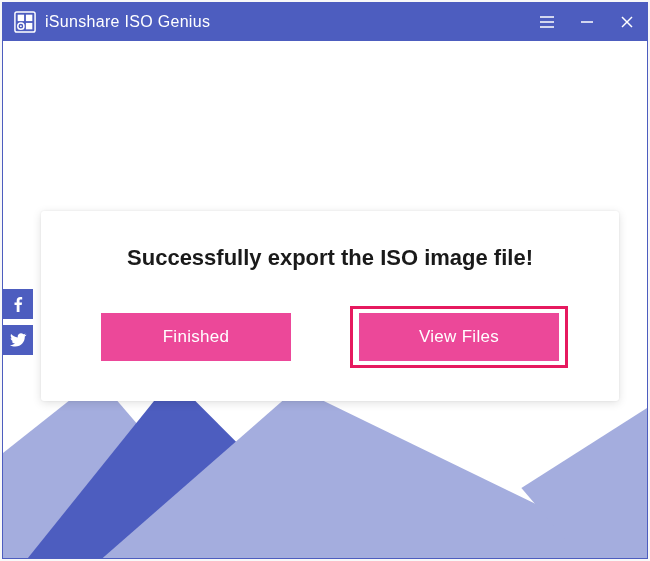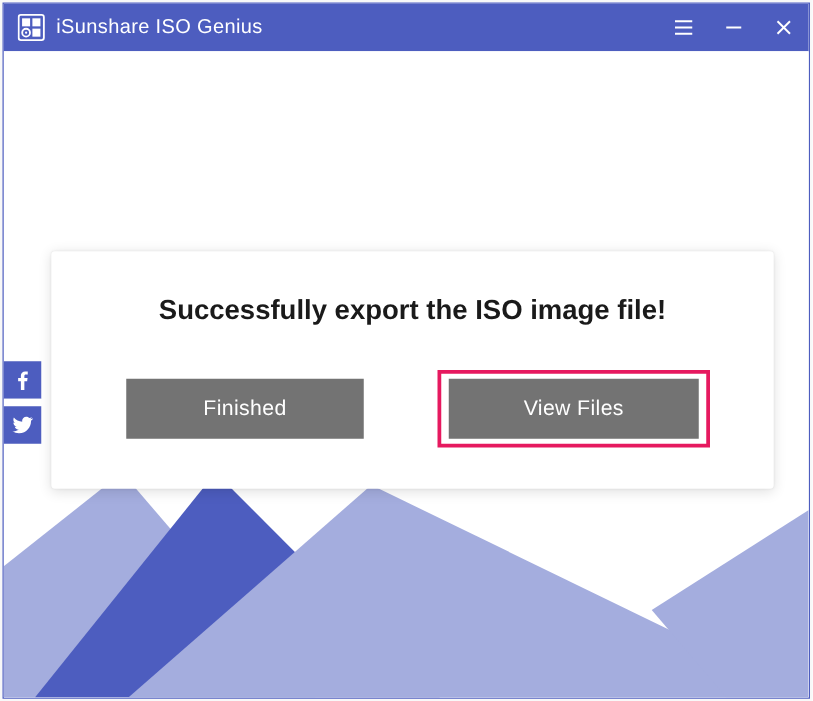--- a/index.html
+++ b/index.html
@@ -92,21 +92,21 @@
       color: #ffffff;
     }
     .social-gap {
       height: 6px;
       background: #ffffff;
     }
     .card {
       position: absolute;
       left: 38px;
       right: 28px;
-      top: 160px;
+      top: 170px;
       background: #ffffff;
       border-radius: 3px;
       box-shadow: 0 2px 10px rgba(0,0,0,0.12), 0 0 2px rgba(0,0,0,0.08);
       padding: 34px 50px 40px 50px;
       z-index: 3;
     }
     .card-title {
       font-size: 22px;
       font-weight: 700;
       color: #1a1a1a;
@@ -116,21 +116,21 @@
     .button-row {
       display: flex;
       justify-content: space-between;
       gap: 60px;
       padding: 0 10px;
     }
     .action-btn {
       flex: 1;
       max-width: 190px;
       height: 48px;
-      background: #737373;
+      background: #ec4899;
       color: #ffffff;
       border: none;
       font-size: 17px;
       font-weight: 400;
       cursor: pointer;
       display: flex;
       align-items: center;
       justify-content: center;
       letter-spacing: 0.3px;
     }

